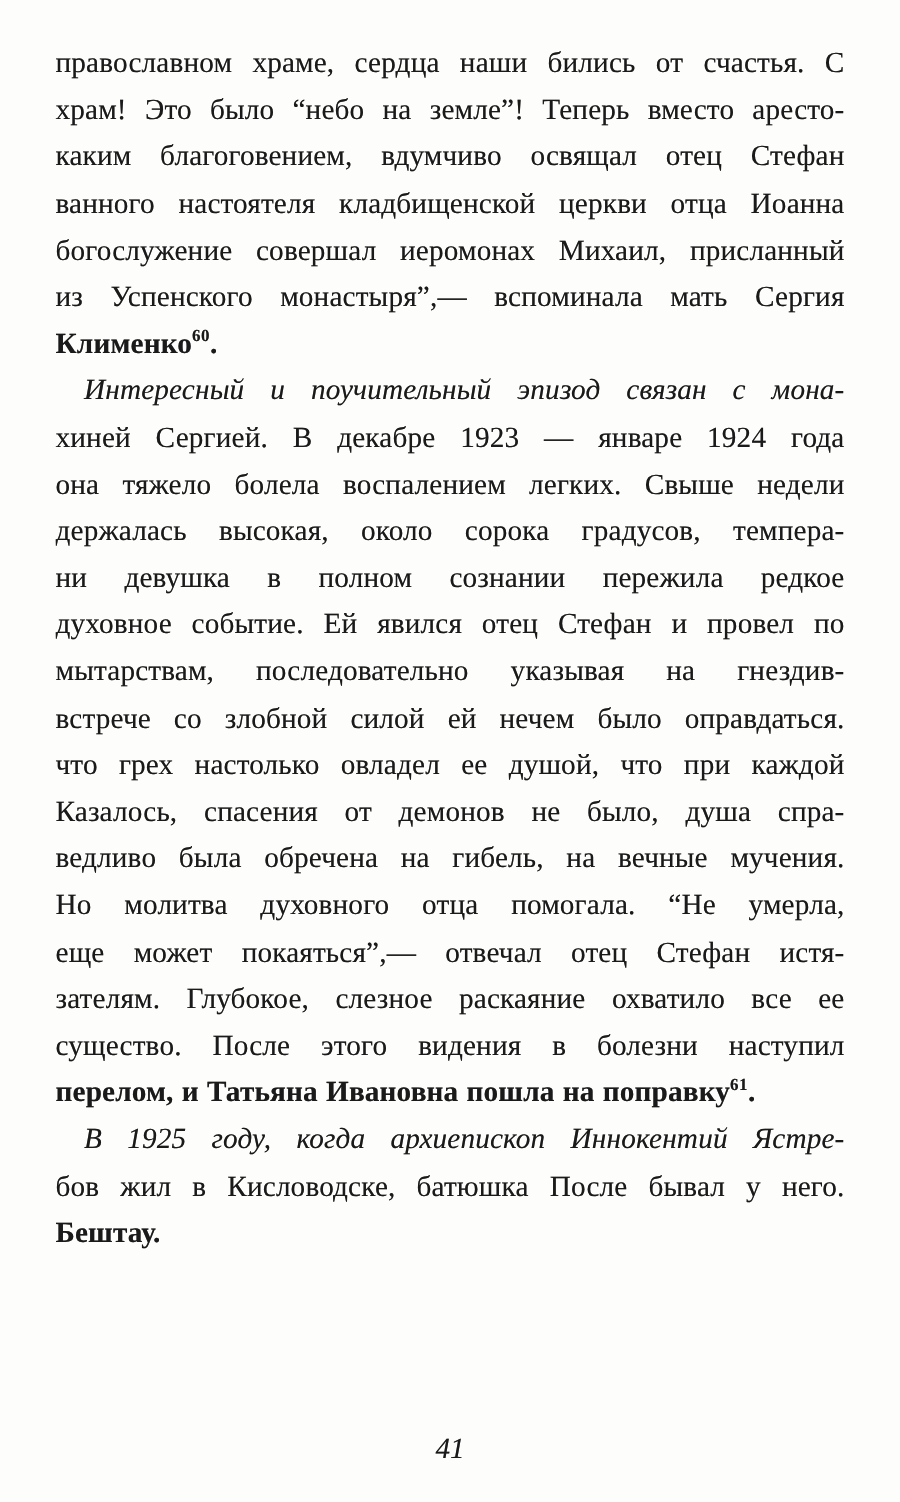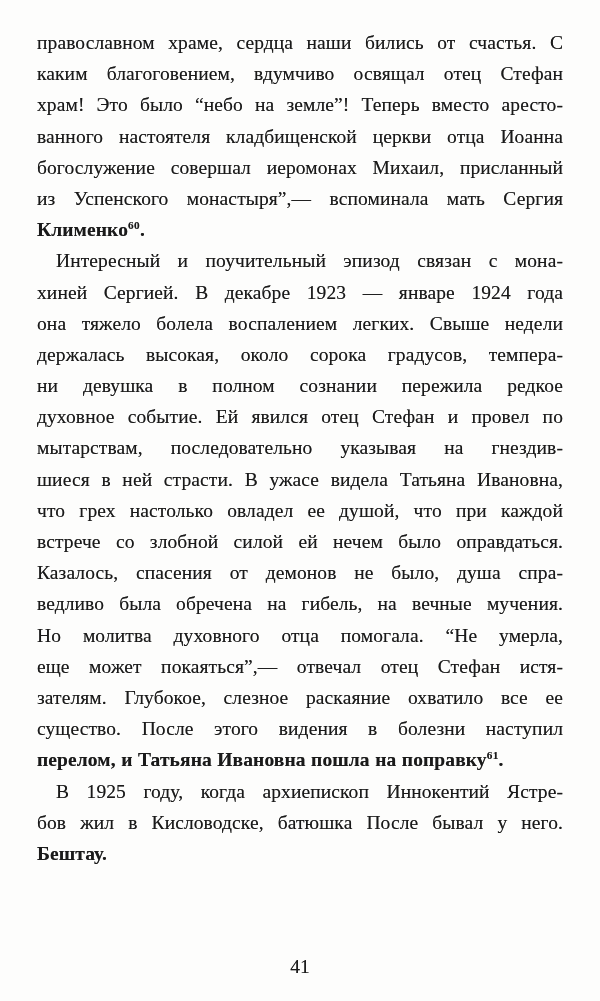--- a/index.html
+++ b/index.html
@@ -36,59 +36,60 @@
     text-align-last: justify;
     letter-spacing: 0.1px;
     word-spacing: 0.5px;
   }
   .line.last {
     text-align-last: left;
     font-weight: bold;
   }
   .line.indent {
     text-indent: 19px;
+    font-style: italic;
   }
   sup.fn {
     font-size: 0.58em;
     line-height: 0;
     vertical-align: super;
     letter-spacing: 0.3px;
   }
   .page-number {
     position: absolute;
     left: 0;
     top: 956px;
     width: 600px;
     text-align: center;
     font-size: 19.5px;
     line-height: 22px;
+    font-style: italic;
   }
 </style>
 </head>
 <body>
 
 <div class="page">
   <div class="text-block">
       <div class="line"><span>православном храме, сердца наши бились от счастья. С</span></div>
+      <div class="line"><span>храм! Это было “небо на земле”! Теперь вместо аресто-</span></div>
       <div class="line"><span>каким благоговением, вдумчиво освящал отец Стефан</span></div>
-      <div class="line"><span>храм! Это было “небо на земле”! Теперь вместо аресто-</span></div>
       <div class="line"><span>ванного настоятеля кладбищенской церкви отца Иоанна</span></div>
       <div class="line"><span>богослужение совершал иеромонах Михаил, присланный</span></div>
       <div class="line"><span>из Успенского монастыря”,— вспоминала мать Сергия</span></div>
       <div class="line last"><span>Клименко</span><sup class="fn">60</sup><span>.</span></div>
       <div class="line indent"><span>Интересный и поучительный эпизод связан с мона-</span></div>
       <div class="line"><span>хиней Сергией. В декабре 1923 — январе 1924 года</span></div>
       <div class="line"><span>она тяжело болела воспалением легких. Свыше недели</span></div>
       <div class="line"><span>держалась высокая, около сорока градусов, темпера-</span></div>
       <div class="line"><span>ни девушка в полном сознании пережила редкое</span></div>
       <div class="line"><span>духовное событие. Ей явился отец Стефан и провел по</span></div>
       <div class="line"><span>мытарствам, последовательно указывая на гнездив-</span></div>
-      <div class="line"><span>шиеся в ней страсти. В ужасе видела Татьяна Ивановна,</span></div>
+      <div class="line"><span>встрече со злобной силой ей нечем было оправдаться.</span></div>
       <div class="line"><span>что грех настолько овладел ее душой, что при каждой</span></div>
-      <div class="line"><span>встрече со злобной силой ей нечем было оправдаться.</span></div>
       <div class="line"><span>Казалось, спасения от демонов не было, душа спра-</span></div>
       <div class="line"><span>ведливо была обречена на гибель, на вечные мучения.</span></div>
       <div class="line"><span>Но молитва духовного отца помогала. “Не умерла,</span></div>
       <div class="line"><span>еще может покаяться”,— отвечал отец Стефан истя-</span></div>
       <div class="line"><span>зателям. Глубокое, слезное раскаяние охватило все ее</span></div>
       <div class="line"><span>существо. После этого видения в болезни наступил</span></div>
       <div class="line last"><span>перелом, и Татьяна Ивановна пошла на поправку</span><sup class="fn">61</sup><span>.</span></div>
       <div class="line indent"><span>В 1925 году, когда архиепископ Иннокентий Ястре-</span></div>
       <div class="line"><span>бов жил в Кисловодске, батюшка После бывал у него.</span></div>
       <div class="line last"><span>Бештау.</span></div>

